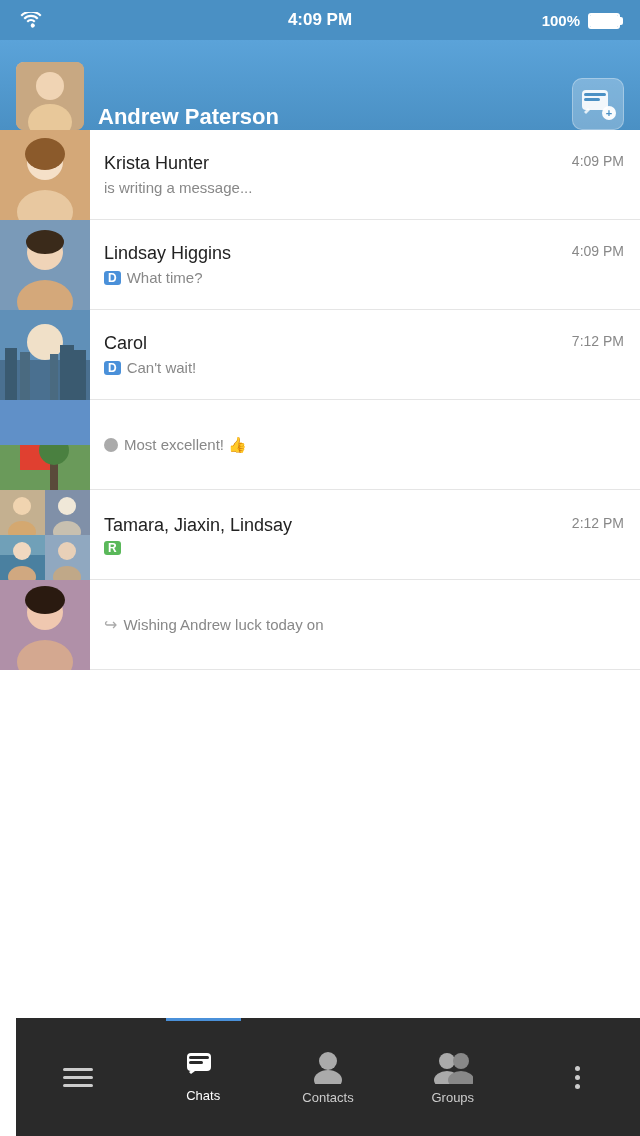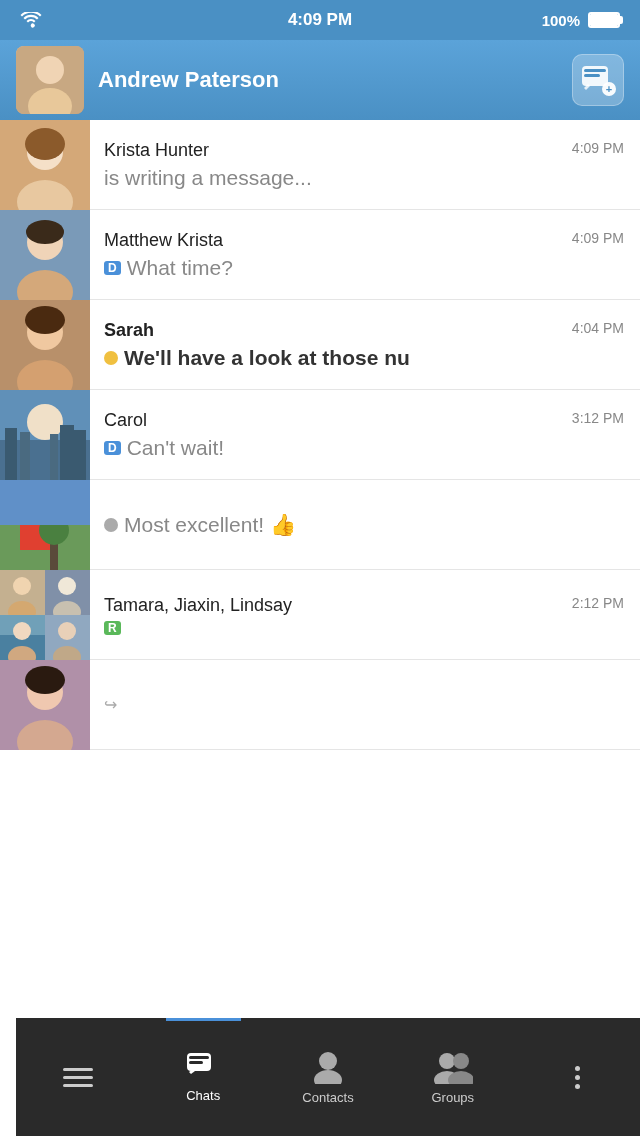--- a/index.html
+++ b/index.html
@@ -30,21 +30,21 @@
     .status-bar-center {
       color: white;
       font-size: 17px;
       font-weight: 600;
       position: absolute;
       left: 50%;
       transform: translateX(-50%);
     }
     .status-bar-right {
       display: flex;
-      align-items: flex-start;
+      align-items: flex-end;
       gap: 8px;
       color: white;
       font-size: 15px;
       font-weight: 600;
     }
     .battery-icon {
       width: 32px;
       height: 16px;
       border: 2px solid white;
       border-radius: 3px;
@@ -65,24 +65,24 @@
     }
     .battery-fill {
       width: 100%;
       height: 100%;
       background: white;
       border-radius: 1px;
     }
 
     
     .header {
-      height: 80px;
+      height: 90px;
       background: linear-gradient(180deg, #5ba3d9 0%, #4a90c4 100%);
       display: flex;
-      align-items: center;
+      align-items: flex-end;
       padding: 0 16px;
       gap: 14px;
     }
     .header-info {
       flex: 1;
     }
     .header-name {
       color: white;
       font-size: 22px;
       font-weight: 600;
@@ -165,21 +165,21 @@
       flex-shrink: 0;
       margin-left: 8px;
     }
     .chat-preview {
       display: flex;
       align-items: center;
       gap: 6px;
       min-width: 0;
     }
     .chat-preview-text {
-      font-size: 21px;
+      font-size: 15px;
       color: #888;
       white-space: nowrap;
       overflow: hidden;
       text-overflow: ellipsis;
     }
     .chat-preview-text.unread {
       color: #333;
       font-weight: 700;
     }
     .msg-status {
@@ -366,69 +366,49 @@
     <div class="chat-avatar av2">
       <svg class="avatar-svg" viewBox="0 0 90 90" xmlns="http://www.w3.org/2000/svg">
         <rect width="90" height="90" fill="#7a9ab8"></rect>
         <circle cx="45" cy="32" r="18" fill="#f0d4b8"></circle>
         <ellipse cx="45" cy="82" rx="28" ry="22" fill="#d4a87a"></ellipse>
         <ellipse cx="45" cy="22" rx="19" ry="12" fill="#3a2a1a"></ellipse>
       </svg>
     </div>
     <div class="chat-content">
       <div class="chat-top">
-        <span class="chat-name">Matthew Krista</span>
+        <span class="chat-name">Lindsay Higgins</span>
         <span class="chat-time">4:09 PM</span>
       </div>
       <div class="chat-preview">
         <span class="msg-status status-d">D</span>
         <span class="chat-preview-text">What time?</span>
       </div>
     </div>
   </div>
 
-  <div class="chat-item">
-    <div class="chat-avatar av3">
-      <svg class="avatar-svg" viewBox="0 0 90 90" xmlns="http://www.w3.org/2000/svg">
-        <rect width="90" height="90" fill="#b8906a"></rect>
-        <circle cx="45" cy="32" r="18" fill="#f0c8a0"></circle>
-        <ellipse cx="45" cy="82" rx="28" ry="22" fill="#d4a070"></ellipse>
-        <ellipse cx="45" cy="20" rx="20" ry="14" fill="#4a2a10"></ellipse>
-      </svg>
-    </div>
-    <div class="chat-content">
-      <div class="chat-top">
-        <span class="chat-name unread">Sarah</span>
-        <span class="chat-time">4:04 PM</span>
-      </div>
-      <div class="chat-preview">
-        <div class="status-dot-yellow"></div>
-        <span class="chat-preview-text unread">We'll have a look at those nu</span>
-      </div>
-    </div>
-  </div>
 
   <div class="chat-item">
     <div class="chat-avatar av4">
       <svg class="avatar-svg" viewBox="0 0 90 90" xmlns="http://www.w3.org/2000/svg">
         <rect width="90" height="90" fill="#6090b8"></rect>
         <circle cx="45" cy="32" r="18" fill="#f0e0c8"></circle>
 
         <rect x="0" y="50" width="90" height="40" fill="#4a7090"></rect>
         <rect x="5" y="38" width="12" height="52" fill="#3a5a70"></rect>
         <rect x="20" y="42" width="10" height="48" fill="#4a6a80"></rect>
         <rect x="60" y="35" width="14" height="55" fill="#3a5a70"></rect>
         <rect x="50" y="44" width="8" height="46" fill="#4a6a80"></rect>
         <rect x="74" y="40" width="12" height="50" fill="#3a5a70"></rect>
       </svg>
     </div>
     <div class="chat-content">
       <div class="chat-top">
         <span class="chat-name">Carol</span>
-        <span class="chat-time">3:12 PM</span>
+        <span class="chat-time">7:12 PM</span>
       </div>
       <div class="chat-preview">
         <span class="msg-status status-d">D</span>
         <span class="chat-preview-text">Can't wait!</span>
       </div>
     </div>
   </div>
 
   <div class="chat-item">
     <div class="chat-avatar av5">
@@ -499,20 +479,21 @@
       <svg class="avatar-svg" viewBox="0 0 90 90" xmlns="http://www.w3.org/2000/svg">
         <rect width="90" height="90" fill="#b090a8"></rect>
         <circle cx="45" cy="32" r="18" fill="#f0c8b0"></circle>
         <ellipse cx="45" cy="82" rx="28" ry="22" fill="#d4a890"></ellipse>
         <ellipse cx="45" cy="20" rx="20" ry="14" fill="#2a1a10"></ellipse>
       </svg>
     </div>
     <div class="chat-content">
       <div class="chat-preview">
         <span style="color:#aaa;font-size:16px;">↪</span>
+        <span class="chat-preview-text">Wishing Andrew luck today on</span>
       </div>
     </div>
   </div>
 
 </div>
 
 <div class="bottom-nav">
 
   <div class="nav-item">
     <div class="hamburger">

